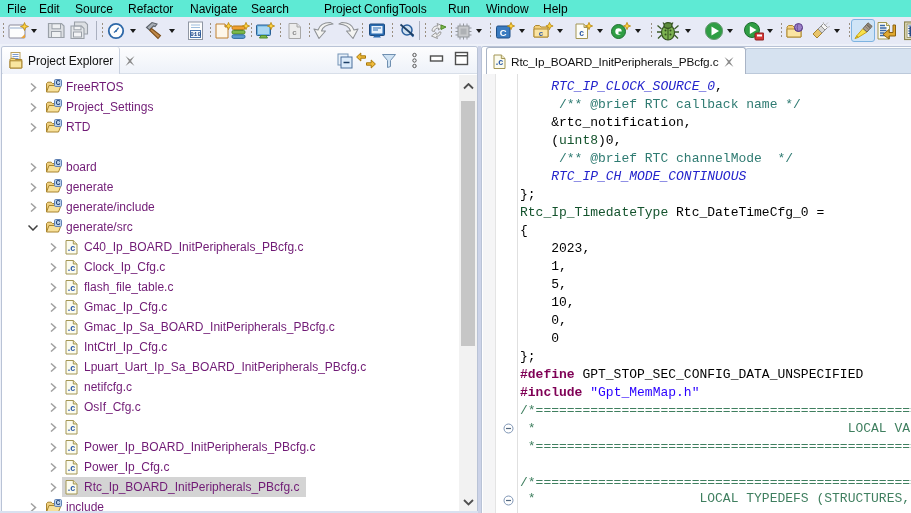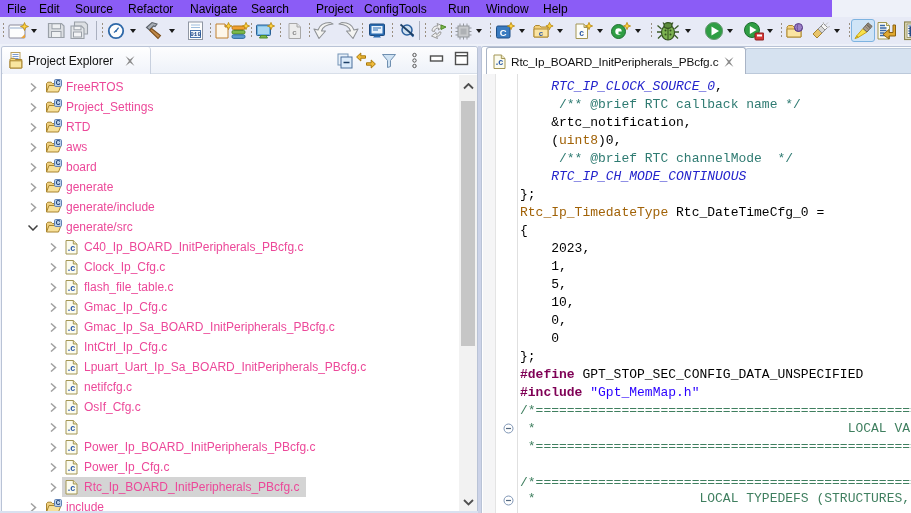--- a/index.html
+++ b/index.html
@@ -1,63 +1,63 @@
 <!DOCTYPE html>
 <html><head><meta charset="utf-8"><style>
 *{margin:0;padding:0;box-sizing:border-box}
 html,body{width:911px;height:513px;overflow:hidden}
 body{position:relative;font-family:"Liberation Sans",sans-serif;background:#eef1f9;color:#000}
-.menubar{position:absolute;left:0;top:0;width:832px;height:17px;background:#8b5cf6}
+.menubar{position:absolute;left:0;top:0;width:911px;height:17px;background:#5eead4}
 .menubar span{position:absolute;top:2px;font-size:12px;color:#000}
 .toolbar{position:absolute;left:0;top:17px;width:911px;height:27px;background:#e7eaf6}
 .tb{position:absolute}
 .dots{position:absolute;top:5px;width:3px;height:17px;
  background:radial-gradient(circle 1px at 1.5px 2px,#9a8f80 60%,transparent 61%),
  radial-gradient(circle 1px at 1.5px 6px,#9a8f80 60%,transparent 61%),
  radial-gradient(circle 1px at 1.5px 10px,#9a8f80 60%,transparent 61%),
  radial-gradient(circle 1px at 1.5px 14px,#9a8f80 60%,transparent 61%)}
 .sep{position:absolute;top:4px;width:1px;height:19px;background:#aab0c0}
 .arr{position:absolute;top:12px;width:0;height:0;border-left:3.5px solid transparent;border-right:3.5px solid transparent;border-top:4px solid #1a1a1a}
 
 .lpanel{position:absolute;left:1px;top:46px;width:477px;height:465px;background:#fff;border:1px solid #b9c3d6;border-bottom:none;border-radius:3px 3px 0 0;overflow:hidden}
 .lhead{position:absolute;left:0;top:0;width:100%;height:27px;background:linear-gradient(#fdfdfe,#eef2f9);border-bottom:1px solid #d8dfe9}
-.ltab{position:absolute;left:1px;top:0px;width:148px;height:27px;background:linear-gradient(#ffffff,#f0f3fa);border-right:1px solid #c8d0de;border-radius:3px 3px 0 0}
+.ltab{position:absolute;left:1px;top:0px;width:117px;height:27px;background:linear-gradient(#ffffff,#f0f3fa);border-right:1px solid #c8d0de;border-radius:3px 3px 0 0}
 .ltab .txt{position:absolute;left:25px;top:7px;font-size:12px;color:#111}
 .tree{position:absolute;left:0;top:28px;width:458px;height:439px;overflow:hidden;background:#fff}
 .row{position:absolute;left:0;width:458px;height:20px;font-size:12px;white-space:nowrap}
-.row .lbl{position:absolute;top:3px;color:#ec4899}
+.row .lbl{position:absolute;top:3px;color:#701a75}
 .sel{position:absolute;left:60px;top:0;height:20px;background:#d4d4d4}
 
 .sbar{position:absolute;left:457px;top:28px;width:18px;height:439px;background:#f2f2f2}
 .sthumb{position:absolute;left:2px;width:14px;background:#c6c6c6}
 
 .editor{position:absolute;left:481px;top:46px;width:430px;height:467px;background:#fff;border-top:1px solid #b9c3d6;border-left:1px solid #b9c3d6;border-radius:3px 0 0 0;overflow:hidden}
 .etabs{position:absolute;left:0;top:0;width:430px;height:27px;background:#fff}
 .eblue{position:absolute;left:263px;top:1px;width:167px;height:26px;background:#d6e2f0;border:1px solid #bcc9da;border-right:none;border-radius:3px 0 0 0;border-bottom:1px solid #bcc9da}
 .etab{position:absolute;left:4px;top:0;width:260px;height:27px;background:#fff;border:1px solid #a9b4c6;border-bottom:none;border-radius:3px 3px 0 0}
 .etab .txt{position:absolute;left:24px;top:7px;font-size:11.8px;letter-spacing:-0.12px;color:#111}
 .ruler{position:absolute;left:1px;top:27px;width:13px;height:440px;background:#f5f5f6;border-right:1px solid #e4e4e4}
 .foldline{position:absolute;left:35px;top:27px;width:1px;height:440px;background:#e0e0e0}
 .code{position:absolute;left:38px;top:31px;font:13px/18px "Liberation Mono",monospace;white-space:pre;color:#000}
 .cm{color:#2f7b72}
 .cb{color:#3f7f5f}
 .enu{color:#2323cc;font-style:italic}
-.typ{color:#a16207}
+.typ{color:#14532d}
 .kw{color:#7f0055;font-weight:bold}
 .str{color:#2a00ff}
 .sq{text-decoration:underline wavy #e8543f 1px;text-underline-offset:2px}
 </style></head><body>
 <div class="menubar">
 <span style="left:7px">File</span>
     <span style="left:39px">Edit</span>
     <span style="left:75px">Source</span>
     <span style="left:128px">Refactor</span>
     <span style="left:190px">Navigate</span>
     <span style="left:251px">Search</span>
-    <span style="left:316px">Project</span>
+    <span style="left:324px">Project</span>
     <span style="left:364px">ConfigTools</span>
     <span style="left:448px">Run</span>
     <span style="left:486px">Window</span>
     <span style="left:543px">Help</span>
 </div>
 <div class="toolbar">
     <span class="dots" style="left:2px"></span>
 <svg class="tb" style="left:8px;top:5px" width="21" height="18" viewBox="0 0 21 18">
       <rect x="1" y="3" width="16" height="13" rx="1" fill="#fdfdfd" stroke="#8a8a9a"></rect>
       <path d="M1 6 h16" stroke="#c8d4e4" stroke-width="2"></path>
@@ -315,32 +315,20 @@
         <svg style="position:absolute;left:27px;top:6px" width="8" height="9">
           <path d="M2 0.5 L6.5 4.5 L2 8.5" fill="none" stroke="#a0a0a0" stroke-width="1.5"></path>
         </svg>
         <svg style="position:absolute;left:43px;top:2px" width="17" height="16" viewBox="0 0 17 16">
 <path d="M1.5 13 L1.5 4.5 L2.8 3.2 L6.2 3.2 L7.5 4.5 L12.5 4.5 L12.5 6.5" fill="#f0d080" stroke="#a8842e" stroke-width="1"></path>
 <path d="M1.5 13 L4 6.5 L16 6.5 L13.5 13 Z" fill="#f7e09a" stroke="#a8842e" stroke-width="1"></path>
 <rect x="9.5" y="0.5" width="7" height="7" rx="1.2" fill="#b9d0ea" stroke="#6283b5"></rect>
 <text x="13" y="6.1" font-size="6.4" font-family="Liberation Sans" font-weight="bold" fill="#173a70" text-anchor="middle">C</text>
 </svg>
         <span class="lbl" style="left:64px">RTD</span>
-      </div>
-      <div class="row" style="top:62px">
-        <svg style="position:absolute;left:27px;top:6px" width="8" height="9">
-          <path d="M2 0.5 L6.5 4.5 L2 8.5" fill="none" stroke="#a0a0a0" stroke-width="1.5"></path>
-        </svg>
-        <svg style="position:absolute;left:43px;top:2px" width="17" height="16" viewBox="0 0 17 16">
-<path d="M1.5 13 L1.5 4.5 L2.8 3.2 L6.2 3.2 L7.5 4.5 L12.5 4.5 L12.5 6.5" fill="#f0d080" stroke="#a8842e" stroke-width="1"></path>
-<path d="M1.5 13 L4 6.5 L16 6.5 L13.5 13 Z" fill="#f7e09a" stroke="#a8842e" stroke-width="1"></path>
-<rect x="9.5" y="0.5" width="7" height="7" rx="1.2" fill="#b9d0ea" stroke="#6283b5"></rect>
-<text x="13" y="6.1" font-size="6.4" font-family="Liberation Sans" font-weight="bold" fill="#173a70" text-anchor="middle">C</text>
-</svg>
-        <span class="lbl" style="left:64px">aws</span>
       </div>
       <div class="row" style="top:82px">
         <svg style="position:absolute;left:27px;top:6px" width="8" height="9">
           <path d="M2 0.5 L6.5 4.5 L2 8.5" fill="none" stroke="#a0a0a0" stroke-width="1.5"></path>
         </svg>
         <svg style="position:absolute;left:43px;top:2px" width="17" height="16" viewBox="0 0 17 16">
 <path d="M1.5 13 L1.5 4.5 L2.8 3.2 L6.2 3.2 L7.5 4.5 L12.5 4.5 L12.5 6.5" fill="#f0d080" stroke="#a8842e" stroke-width="1"></path>
 <path d="M1.5 13 L4 6.5 L16 6.5 L13.5 13 Z" fill="#f7e09a" stroke="#a8842e" stroke-width="1"></path>
 <rect x="9.5" y="0.5" width="7" height="7" rx="1.2" fill="#b9d0ea" stroke="#6283b5"></rect>
 <text x="13" y="6.1" font-size="6.4" font-family="Liberation Sans" font-weight="bold" fill="#173a70" text-anchor="middle">C</text>

